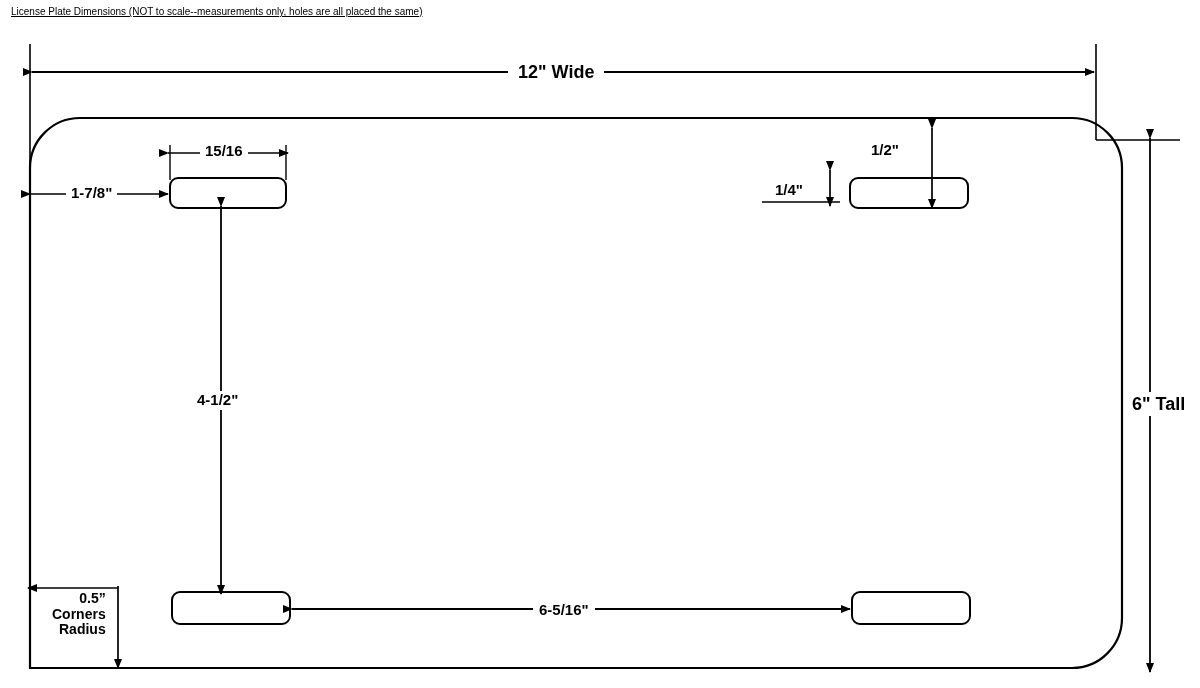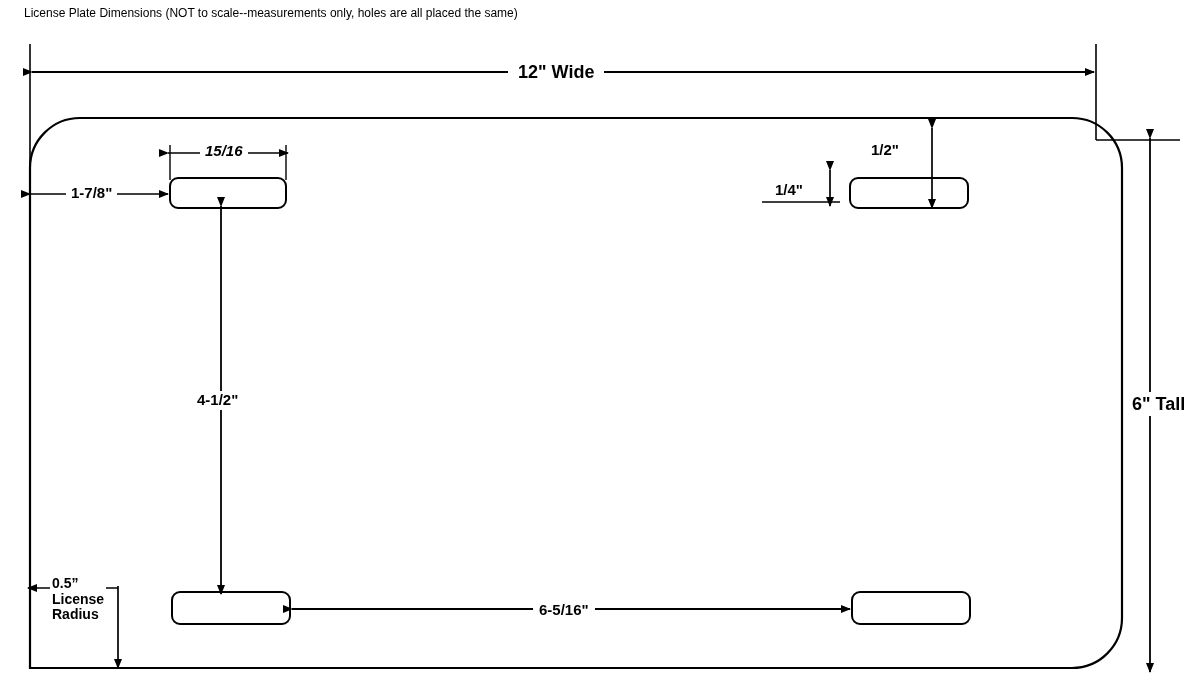--- a/index.html
+++ b/index.html
@@ -13,25 +13,26 @@
   }
   #canvas {
     position: relative;
     width: 1200px;
     height: 688px;
     background: #ffffff;
     overflow: hidden;
   }
   .title {
     position: absolute;
-    left: 24px;
+    left: 11px;
     top: 6px;
-    font-size: 12px;
+    font-size: 10px;
     color: #000;
     white-space: nowrap;
+    text-decoration: underline;
   }
   svg.overlay {
     position: absolute;
     left: 0;
     top: 0;
     width: 1200px;
     height: 688px;
   }
   .lbl {
     position: absolute;
@@ -130,27 +131,27 @@
     <g>
       <line x1="118" y1="588" x2="28" y2="588" stroke="#000" stroke-width="1.7" marker-end="url(#ar)"></line>
       <line x1="118" y1="586" x2="118" y2="668" stroke="#000" stroke-width="1.7" marker-end="url(#ar)"></line>
     </g>
   </svg>
 
   <div class="lbl big" style="left:508px; top:60px; padding:2px 10px;">12" Wide</div>
 
   <div class="lbl big" style="left:1124px; top:392px; padding:2px 8px;">6" Tall</div>
 
-  <div class="lbl bold" style="left:200px; top:142px; padding:1px 5px;font-style:italic;">15/16</div>
+  <div class="lbl bold" style="left:200px; top:142px; padding:1px 5px;">15/16</div>
 
   <div class="lbl bold" style="left:66px; top:184px; padding:1px 5px;">1-7/8"</div>
 
   <div class="lbl bold" style="left:866px; top:141px; padding:1px 5px;">1/2"</div>
 
   <div class="lbl bold" style="left:770px; top:181px; padding:1px 5px;">1/4"</div>
 
   <div class="lbl bold" style="left:192px; top:391px; padding:1px 5px;">4-1/2"</div>
 
   <div class="lbl bold" style="left:533px; top:601px; padding:1px 6px;">6-5/16"</div>
 
-  <div class="lbl bold small" style="left:50px; top:576px; padding:0 2px; text-align:left;"><span>0.5”</span><br><span>License</span><br><span>Radius</span></div>
+  <div class="lbl bold small" style="left:50px; top:591px; padding:0 2px; text-align:right;"><span>0.5”</span><br><span>Corners</span><br><span>Radius</span></div>
 
 </div>
 
 </body></html>

